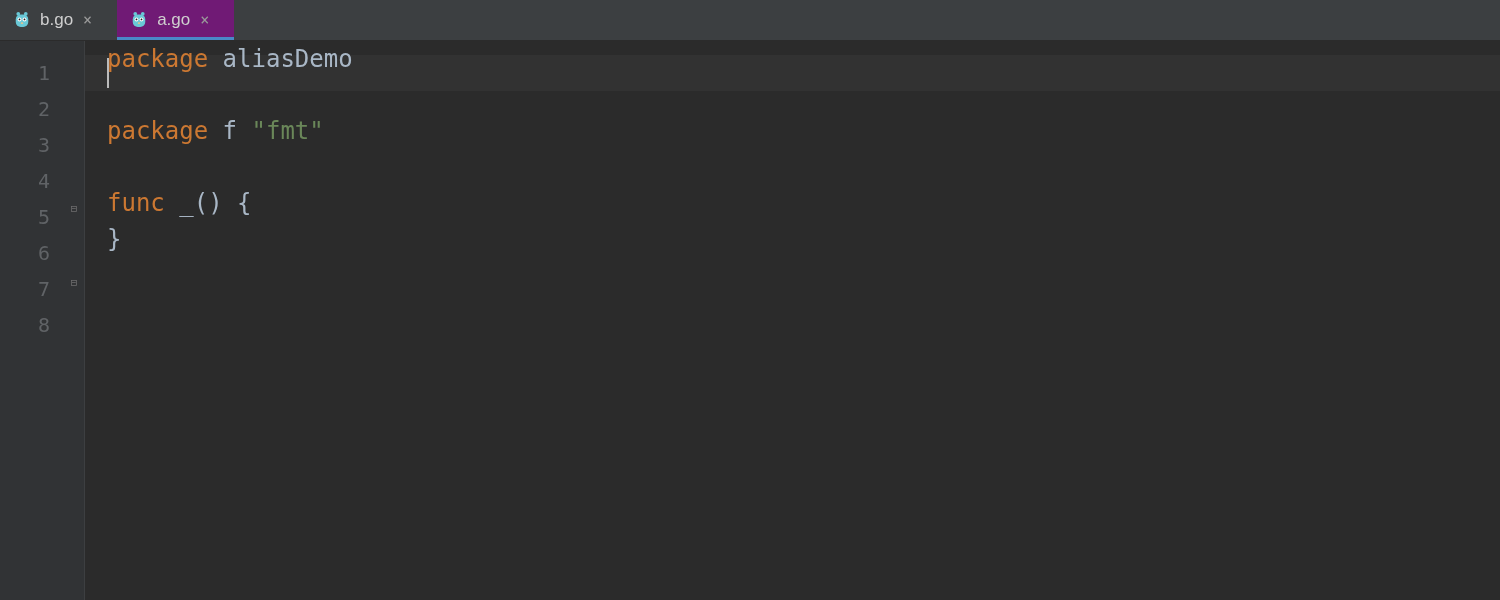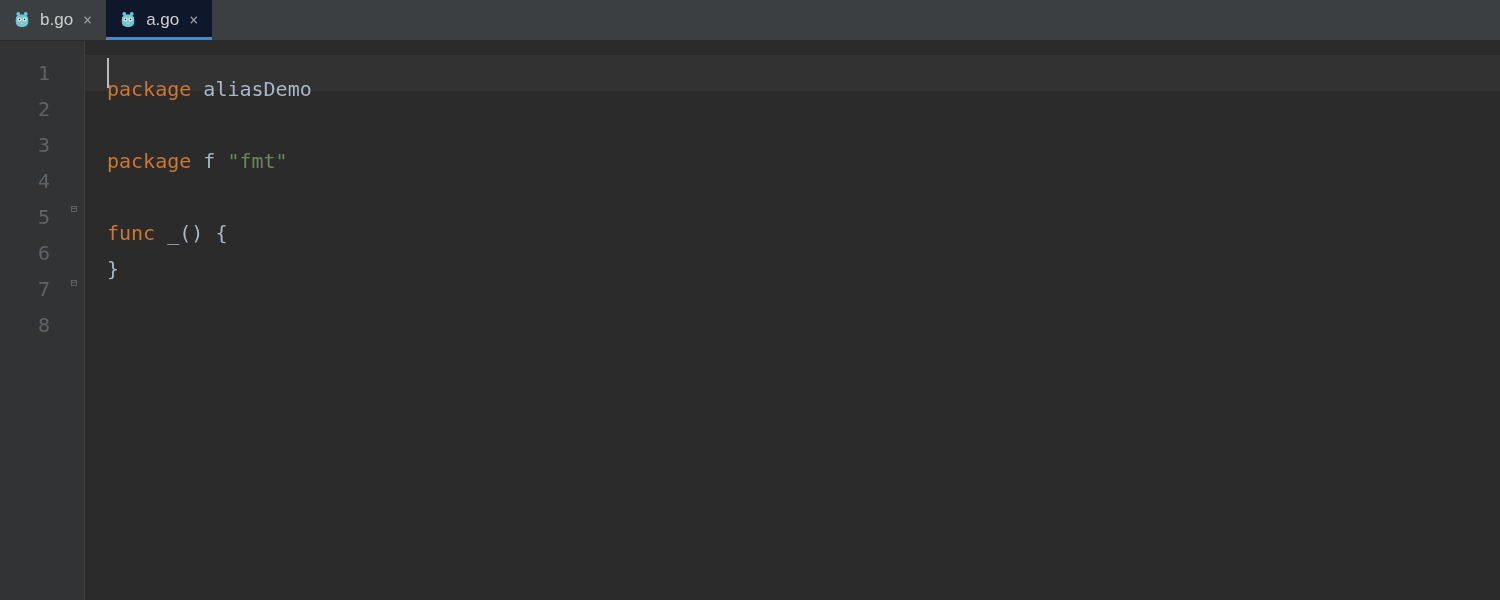--- a/index.html
+++ b/index.html
@@ -14,32 +14,32 @@
   .tab-bar {
     display: flex;
     height: 41px;
     background: #3c3f41;
     align-items: stretch;
     border-bottom: 1px solid #2b2b2b;
   }
   .tab {
     display: flex;
     align-items: center;
-    padding: 0 12px 0 12px;
+    padding: 0 23px 0 12px;
     gap: 8px;
     cursor: pointer;
     position: relative;
     color: #bbbbbb;
     font-size: 16px;
   }
   .tab.inactive {
     background: #3c3f41;
   }
   .tab.active {
-    background: #0f172a;
+    background: #701a75;
   }
   .tab.active::after {
     content: "";
     position: absolute;
     left: 0; right: 0; bottom: 0;
     height: 3px;
     background: #4a88c7;
   }
   .tab .tab-label {
     font-family: "Segoe UI", "Helvetica Neue", Arial, sans-serif;
@@ -89,23 +89,23 @@
     right: 4px;
     width: 12px;
     height: 12px;
     color: #6e6e6e;
     font-size: 11px;
     line-height: 12px;
     text-align: center;
   }
   .code {
     flex: 1;
-    padding-top: 30px;
+    padding-top: 0;
     padding-left: 22px;
-    font-size: 20px;
+    font-size: 24px;
     line-height: 36px;
     position: relative;
     border-left: 1px solid #3d3f41;
   }
   .code-line {
     height: 36px;
     white-space: pre;
   }
   .hl-line {
     position: absolute;

